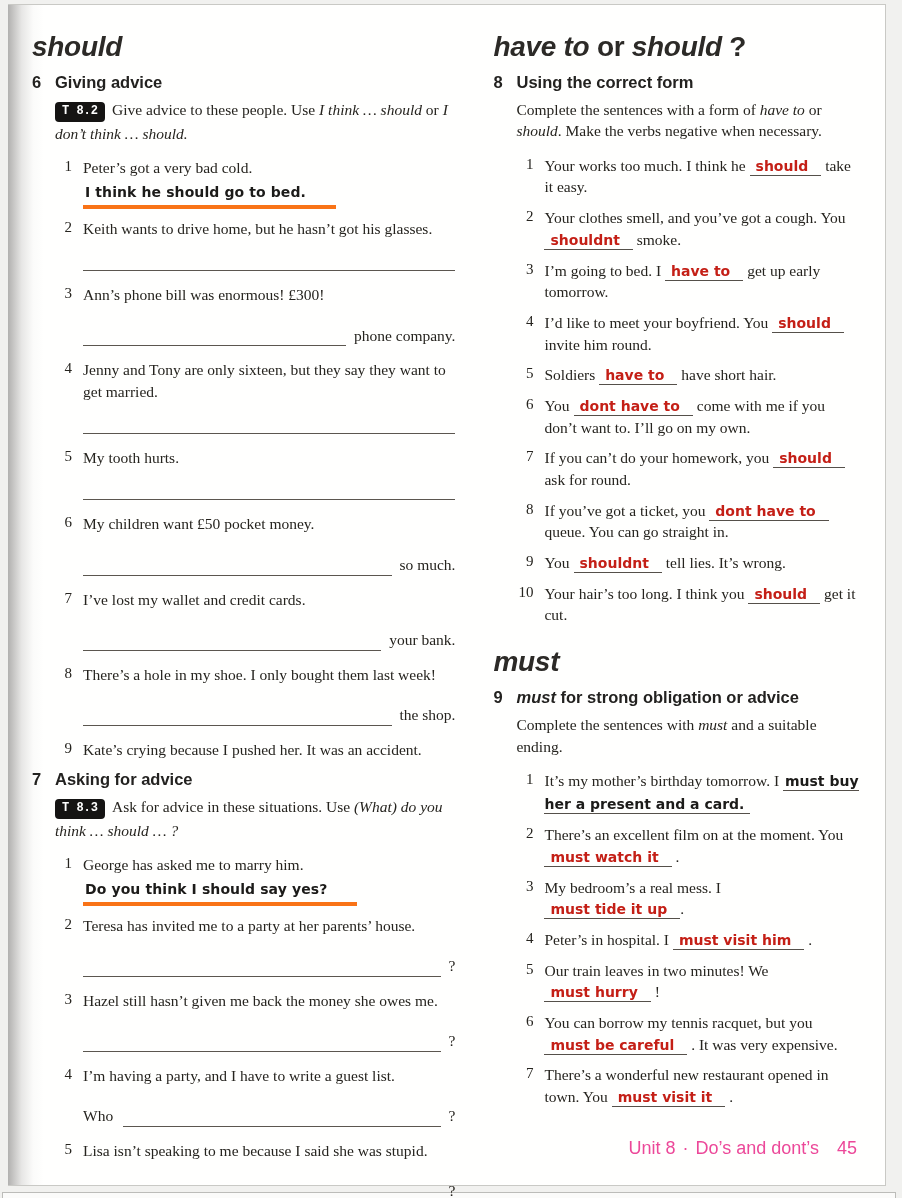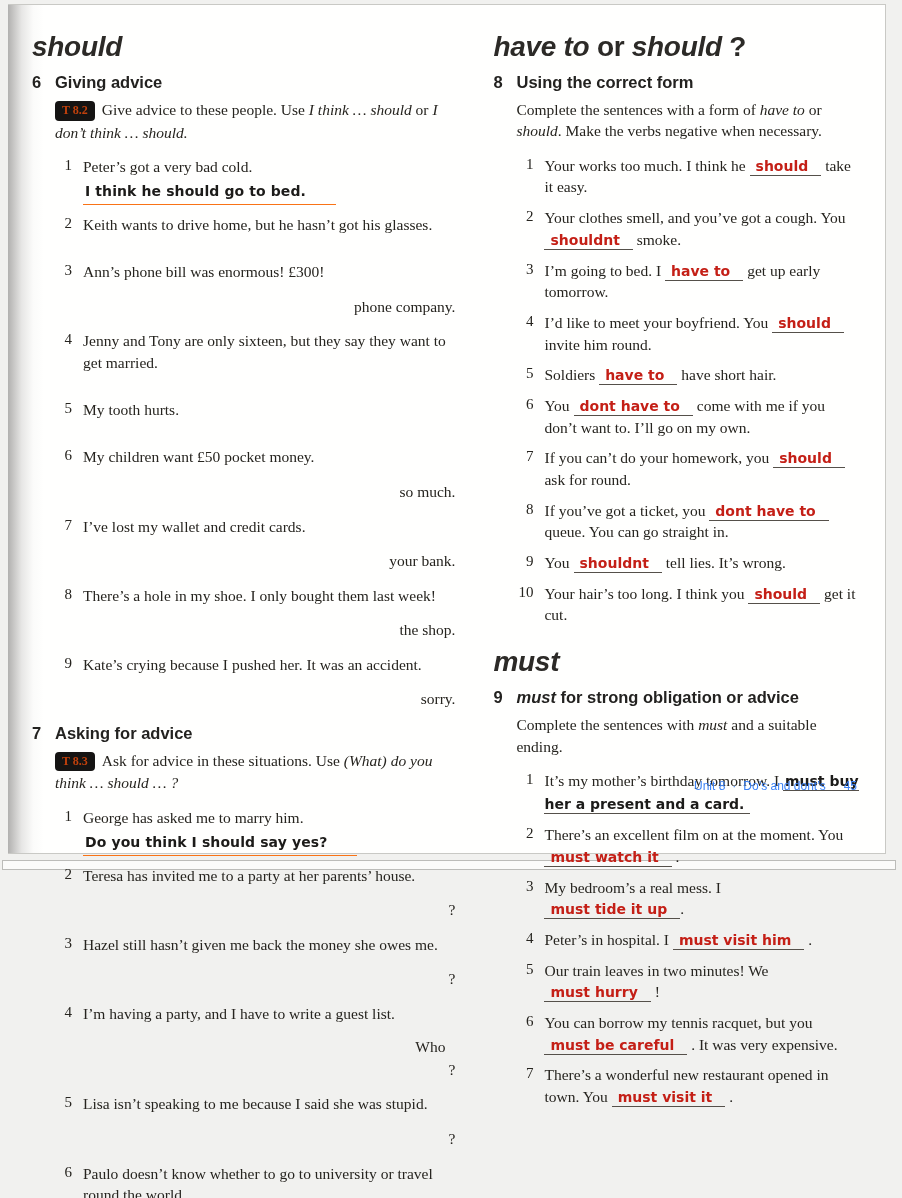--- a/index.html
+++ b/index.html
@@ -5,21 +5,21 @@
   * { margin:0; padding:0; box-sizing:border-box; }
   body {
     width:902px; height:1198px; overflow:hidden;
     background:#f1f1ef;
     font-family:"Liberation Serif", serif;
     color:#26241f;
   }
   .page {
     position:relative;
     margin:4px 0 0 8px;
-    width:878px; height:850px;
+    width:878px; height:1182px;
     background:#fffffe;
     border:1px solid #c9c9c5; border-left:none;
   }
   .binding-shadow {
     position:absolute; left:0; top:0; bottom:0; width:36px;
     background:linear-gradient(90deg, rgba(70,68,66,0.42) 0%, rgba(120,118,115,0.18) 38%, rgba(200,198,195,0.07) 70%, rgba(255,255,255,0) 100%);
     pointer-events:none;
   }
   .next-page-strip {
     margin:6px 0 0 2px; width:894px; height:10px;
@@ -49,43 +49,43 @@
     margin-bottom:7px;
   }
   .extitle .exnum { display:inline-block; width:14px; margin-right:9px; font-weight:bold; }
   .extitle .it { font-style:italic; }
 
   .exbody { padding-left:23px; }
   .instr { font-size:15.5px; line-height:1.38; margin-bottom:13px; }
   .instr .it { font-style:italic;text-align:center; }
   .badge {
     display:inline-block;
-    font-family:Liberation Serif, serif;
-    font-weight:bold; font-size:12px; color:#c2410c;
+    font-family:Liberation Mono, monospace;
+    font-weight:bold; font-size:12px; color:#ffffff;
     background:#151413; border-radius:4px;
     padding:1px 7px 2px 7px; margin-right:7px;
     position:relative; top:-1px;
   }
 
   .qitem { display:flex; margin-bottom:9px; }
   .qnum  { width:17px; text-align:right; margin-right:11px; font-size:15px; flex:none; padding-top:1px; }
   .qbody { flex:1; font-size:15.5px; line-height:1.4; }
   .qtext { line-height:1.38; }
 
-  .ansrow { display:flex; align-items:flex-end; margin-top:12px; margin-bottom:4px;flex-direction:column; }
+  .ansrow { display:flex; align-items:flex-end; margin-top:19px; margin-bottom:4px; }
   .blank  { flex:1; border-bottom:1px solid #5b564f; height:13px; }
   .pfx    { margin-right:10px; }
   .sfx    { margin-left:8px; white-space:nowrap; }
 
   .written {
     display:inline-block;
     font-family:"DejaVu Sans", sans-serif;
     font-weight:bold; font-size:14px; letter-spacing:0.1px;
     color:#1c1b19;
-    border-bottom:1px solid #f97316;
+    border-bottom:4px solid #f97316;
     padding:1px 30px 2px 2px;
     margin-top:4px;
   }
 
   .ans {
     font-family:"DejaVu Sans", sans-serif;
     font-weight:bold; font-size:14px; line-height:1.15;
     color:#c41f16;
     border-bottom:1px solid #55504a;
     padding:0 13px 1px 6px;
@@ -95,23 +95,23 @@
     font-family:"DejaVu Sans", sans-serif;
     font-weight:bold; font-size:14px; line-height:1.55;
     color:#1c1b19;
     border-bottom:1px solid #55504a;
     padding:0 6px 1px 2px;
   }
 
   .must-gap { margin-top:20px; }
 
   .footer {
-    position:absolute; right:28px; bottom:60px;
+    position:absolute; right:28px; bottom:26px;
     font-family:"Liberation Sans", sans-serif;
-    font-size:12px; color:#3b82f6;
+    font-size:18px; color:#ec4899;
   }
   .footer .dot  { margin:0 7px; }
   .footer .pnum { margin-left:18px; }
 </style>
 </head>
 <body>
 
 <div class="page">
   <div class="binding-shadow"></div>
 
@@ -209,24 +209,20 @@
                   <span class="blank"></span>
                   <span class="sfx">the shop.</span>
                 </div>
             </div>
           </div>
 
           <div class="qitem">
             <span class="qnum">9</span>
             <div class="qbody">
               <div class="qtext">Kate’s crying because I pushed her. It was an accident.</div>
-              <div class="ansrow">
-                  <span class="blank"></span>
-                  <span class="sfx">sorry.</span>
-                </div>
             </div>
           </div>
         </div>
       </div>
 
       <div class="exercise">
         <div class="extitle">
           <span class="exnum">7</span><span>Asking for advice</span>
         </div>
         <div class="exbody">

